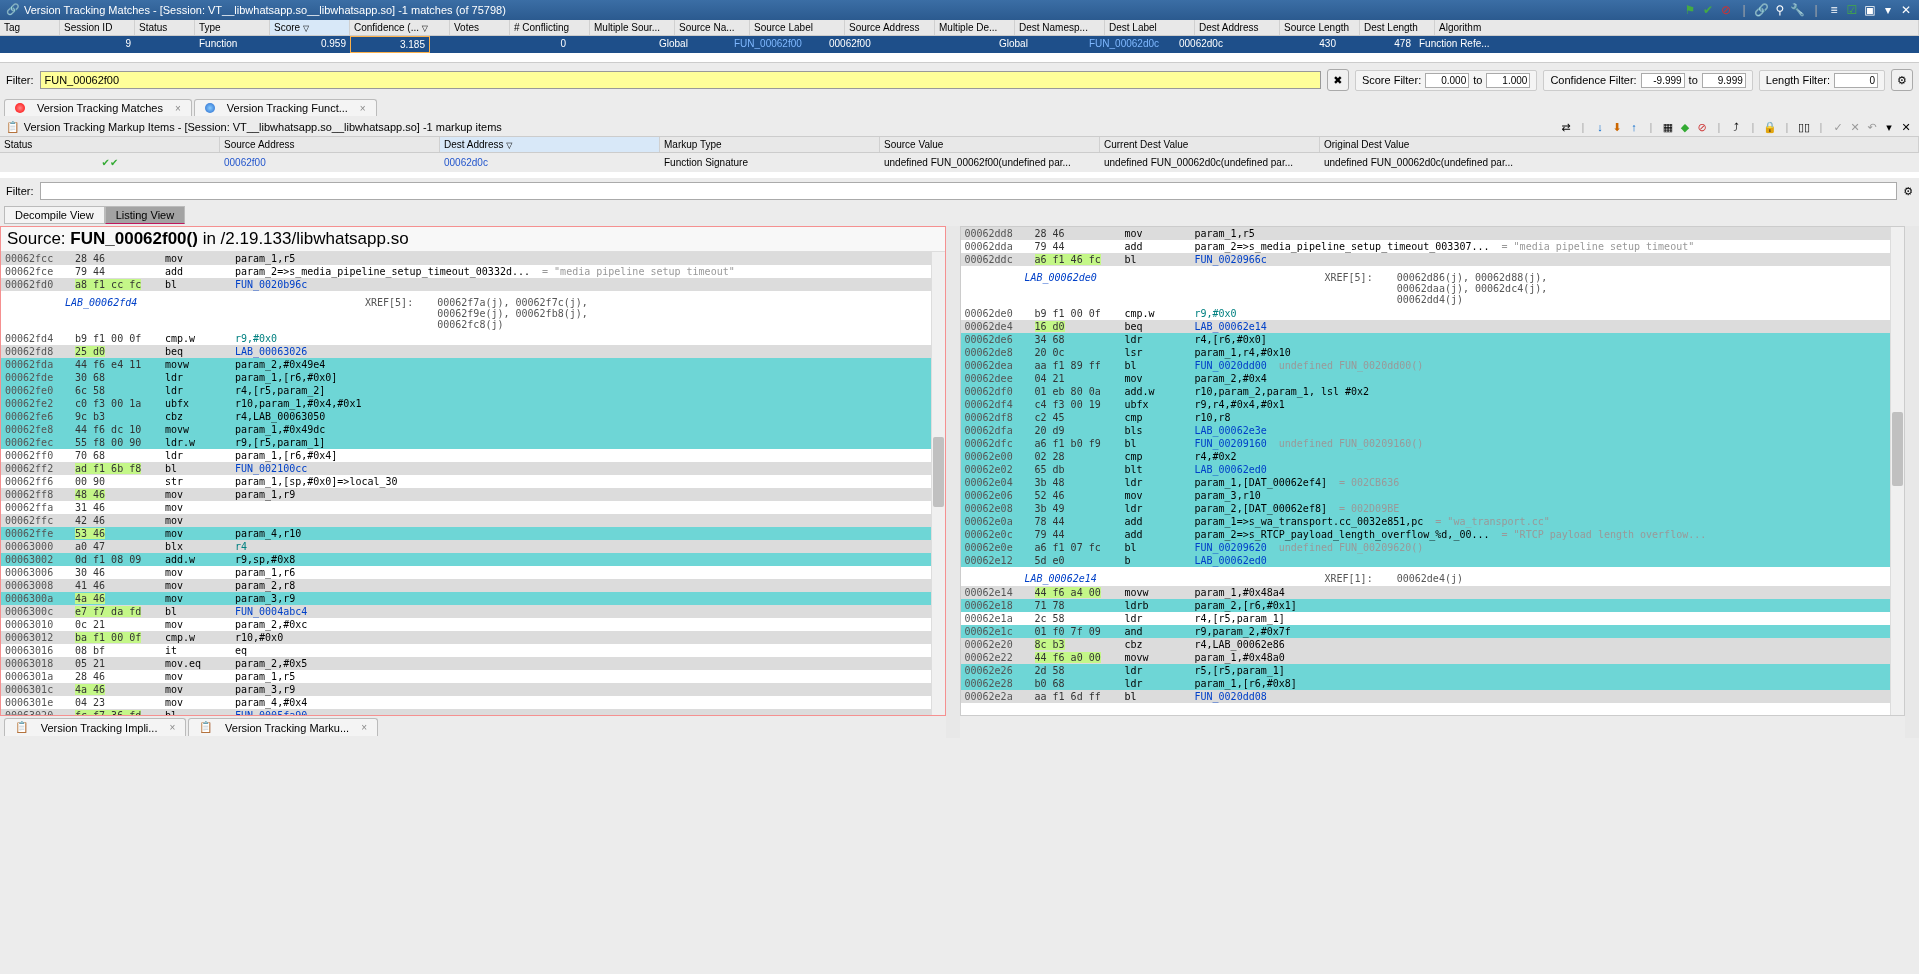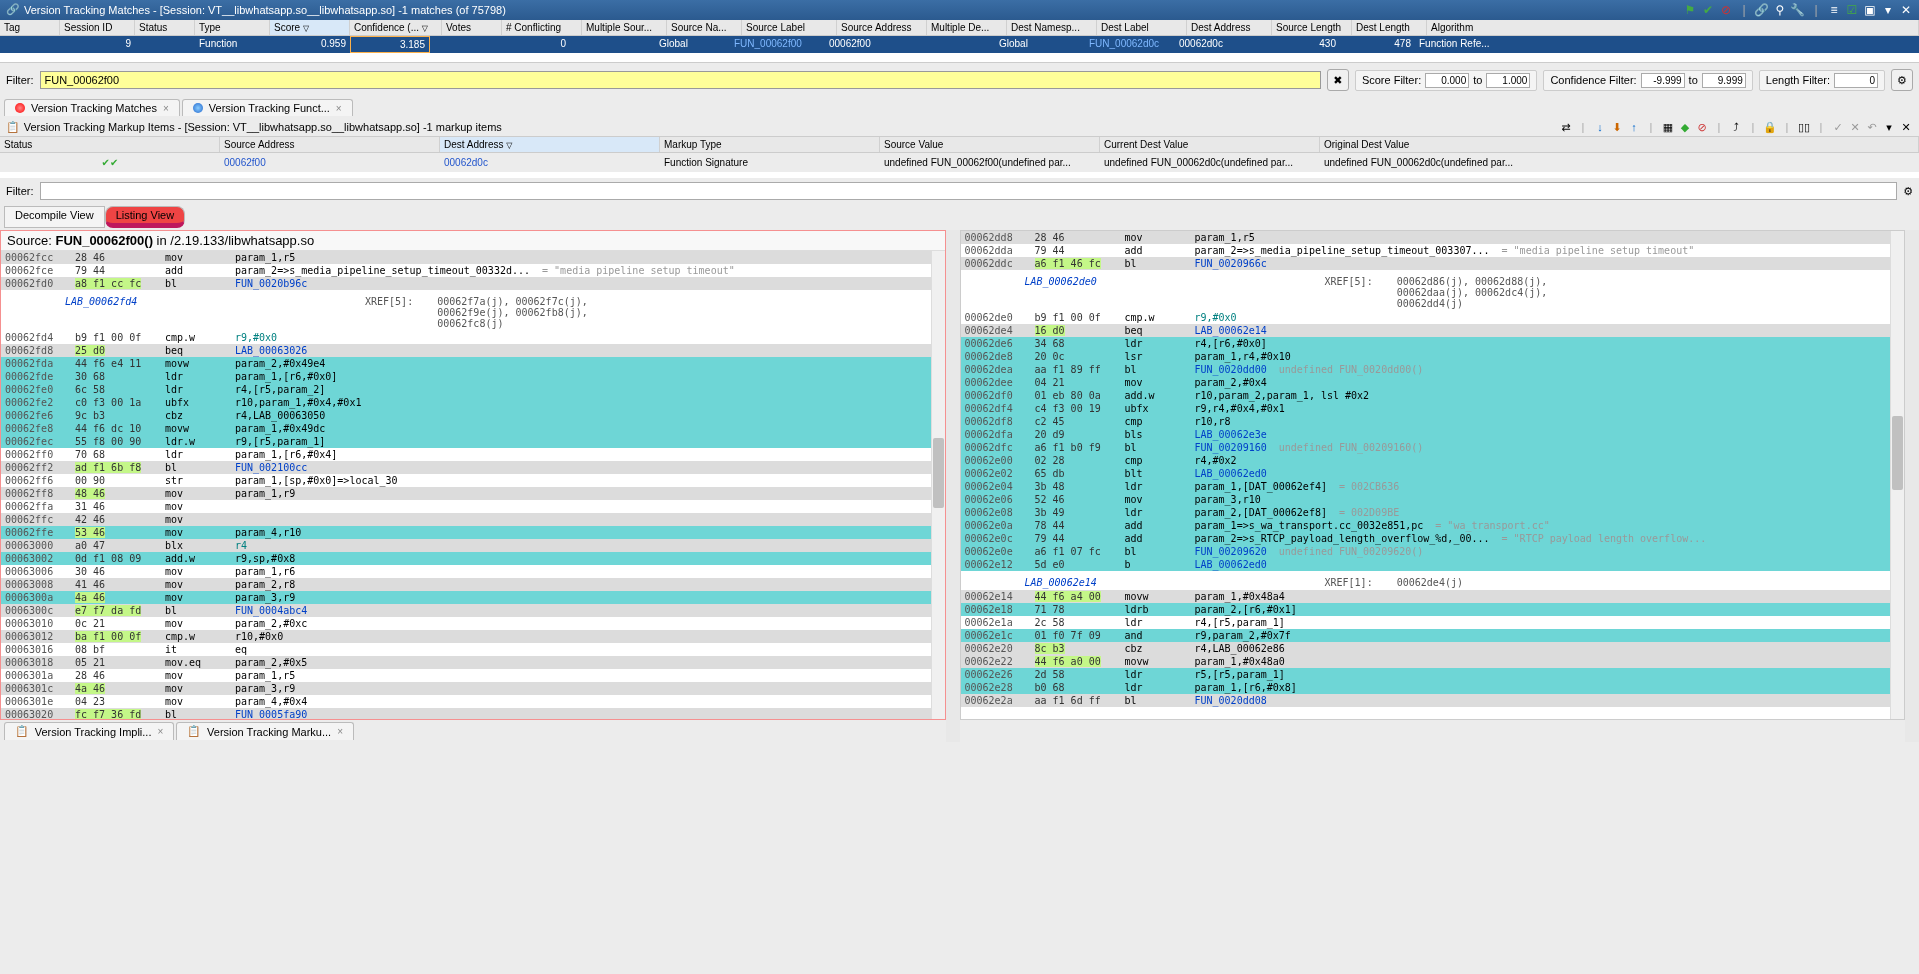--- a/index.html
+++ b/index.html
@@ -14,40 +14,40 @@
 .table-row { display: flex; font-size: 10px; }
 .table-row .cell { padding: 2px 4px; overflow: hidden; white-space: nowrap; text-overflow: ellipsis; }
 .selected-row { background: #1e4f8a; color: #fff; }
 .filter-bar { display: flex; align-items: center; padding: 6px; gap: 6px; background: #ececec; }
 .filter-bar label { font-size: 11px; }
 .filter-bar input[type=text] { flex: 1; background: #ffff99; border: 1px solid #999; padding: 2px 4px; font-size: 11px; }
 .filter-bar .box { display: flex; align-items: center; gap: 4px; border: 1px solid #ccc; padding: 2px 6px; background: #f4f4f4; border-radius: 2px; }
 .filter-bar .box input { width: 44px; border: 1px solid #aaa; padding: 1px 2px; font-size: 10px; text-align: right; }
 .filter-bar .iconbtn { width: 22px; height: 22px; border: 1px solid #aaa; background: #f0f0f0; border-radius: 3px; display: inline-flex; align-items: center; justify-content: center; cursor: pointer; }
 .tabs { display: flex; padding: 2px 4px; background: #ececec; gap: 2px; }
-.tab { background: #f4f4f4; border: 1px solid #bbb; border-bottom: none; padding: 2px 10px; font-size: 11px; border-radius: 3px 3px 0 0; display: flex; align-items: center; gap: 6px; cursor: pointer; }
+.tab { background: #f4f4f4; border: 1px solid #bbb; border-bottom: none; padding: 2px 10px; font-size: 11px; border-radius: 3px 3px 0 0; display: flex; align-items: center; gap: 12px; cursor: pointer; }
 .tab .close { color: #888; font-size: 10px; }
 .tab .dot { width: 10px; height: 10px; display: inline-block; }
 .panel-title { background: #ececec; padding: 2px 6px; display: flex; align-items: center; gap: 4px; border-bottom: 1px solid #ccc; font-size: 11px; }
 .panel-title .ttl { flex: 1; }
 .panel-title .picons { display: flex; gap: 3px; }
 .panel-title .picons span { width: 14px; height: 14px; display: inline-flex; align-items: center; justify-content: center; cursor: pointer; font-size: 11px; }
 .markup-hdr { display: flex; background: #e8e8e8; border-bottom: 1px solid #ccc; font-size: 10px; }
 .markup-hdr .col { padding: 2px 4px; border-right: 1px solid #d0d0d0; overflow: hidden; white-space: nowrap; }
 .markup-row { display: flex; font-size: 10px; padding: 2px 0; }
 .markup-row .cell { padding: 2px 4px; overflow: hidden; white-space: nowrap; }
 .filter-bar2 { display: flex; align-items: center; padding: 4px 6px; gap: 6px; background: #ececec; }
 .filter-bar2 input { flex: 1; border: 1px solid #aaa; padding: 2px 4px; font-size: 11px; }
 .view-tabs { display: flex; background: #ececec; padding: 2px 4px; gap: 0; }
 .view-tab { border: 1px solid #bbb; padding: 2px 10px; font-size: 11px; background: #f4f4f4; cursor: pointer; }
-.view-tab.active { background: #ef4444; border-bottom: 5px solid #be185d; border-radius: 8px; }
+.view-tab.active { background: #a3a3a3; border-bottom: 1px solid #be185d; }
 .listing-container { display: flex; height: 490px; }
 .listing-pane { flex: 1; display: flex; flex-direction: column; border: 1px solid #ccc; overflow: hidden; }
 .listing-pane.src { border: 1px solid #f59090; }
-.listing-hdr { padding: 2px 6px; font-size: 13px; background: #f8f8f8; border-bottom: 1px solid #ddd; }
+.listing-hdr { padding: 2px 6px; font-size: 17px; background: #f8f8f8; border-bottom: 1px solid #ddd; }
 .listing-body { flex: 1; overflow: auto; font-family: "Consolas", monospace; font-size: 10px; background: #fff; position: relative; }
 .asm-line { display: flex; white-space: pre; padding: 0 4px; line-height: 13px; }
 .asm-line .addr { width: 70px; color: #555; }
 .asm-line .bytes { width: 90px; color: #333; }
 .asm-line .mnem { width: 70px; color: #000; }
 .asm-line .ops { flex: 1; color: #000; }
 .asm-line .cmt { color: #999; }
 .hl-gray { background: #dcdcdc; }
 .hl-cyan { background: #6ed6d6; }
 .blue { color: #0040c8; }
@@ -83,21 +83,21 @@
     <span>✕</span>
   </div>
 </div>
 
 <div class="table-hdr">
   <div class="col" style="width:60px">Tag</div>
   <div class="col" style="width:75px">Session ID</div>
   <div class="col" style="width:60px">Status</div>
   <div class="col" style="width:75px">Type</div>
   <div class="col" style="width:80px;background:#d8e8f8"><span>Score</span> <span class="sort-ind">▽</span></div>
-  <div class="col" style="width:92px"><span>Confidence (...</span> <span class="sort-ind">▽</span></div>
+  <div class="col" style="width:100px"><span>Confidence (...</span> <span class="sort-ind">▽</span></div>
   <div class="col" style="width:60px">Votes</div>
   <div class="col" style="width:80px"># Conflicting</div>
   <div class="col" style="width:85px">Multiple Sour...</div>
   <div class="col" style="width:75px">Source Na...</div>
   <div class="col" style="width:95px">Source Label</div>
   <div class="col" style="width:90px">Source Address</div>
   <div class="col" style="width:80px">Multiple De...</div>
   <div class="col" style="width:90px">Dest Namesp...</div>
   <div class="col" style="width:90px">Dest Label</div>
   <div class="col" style="width:85px">Dest Address</div>

